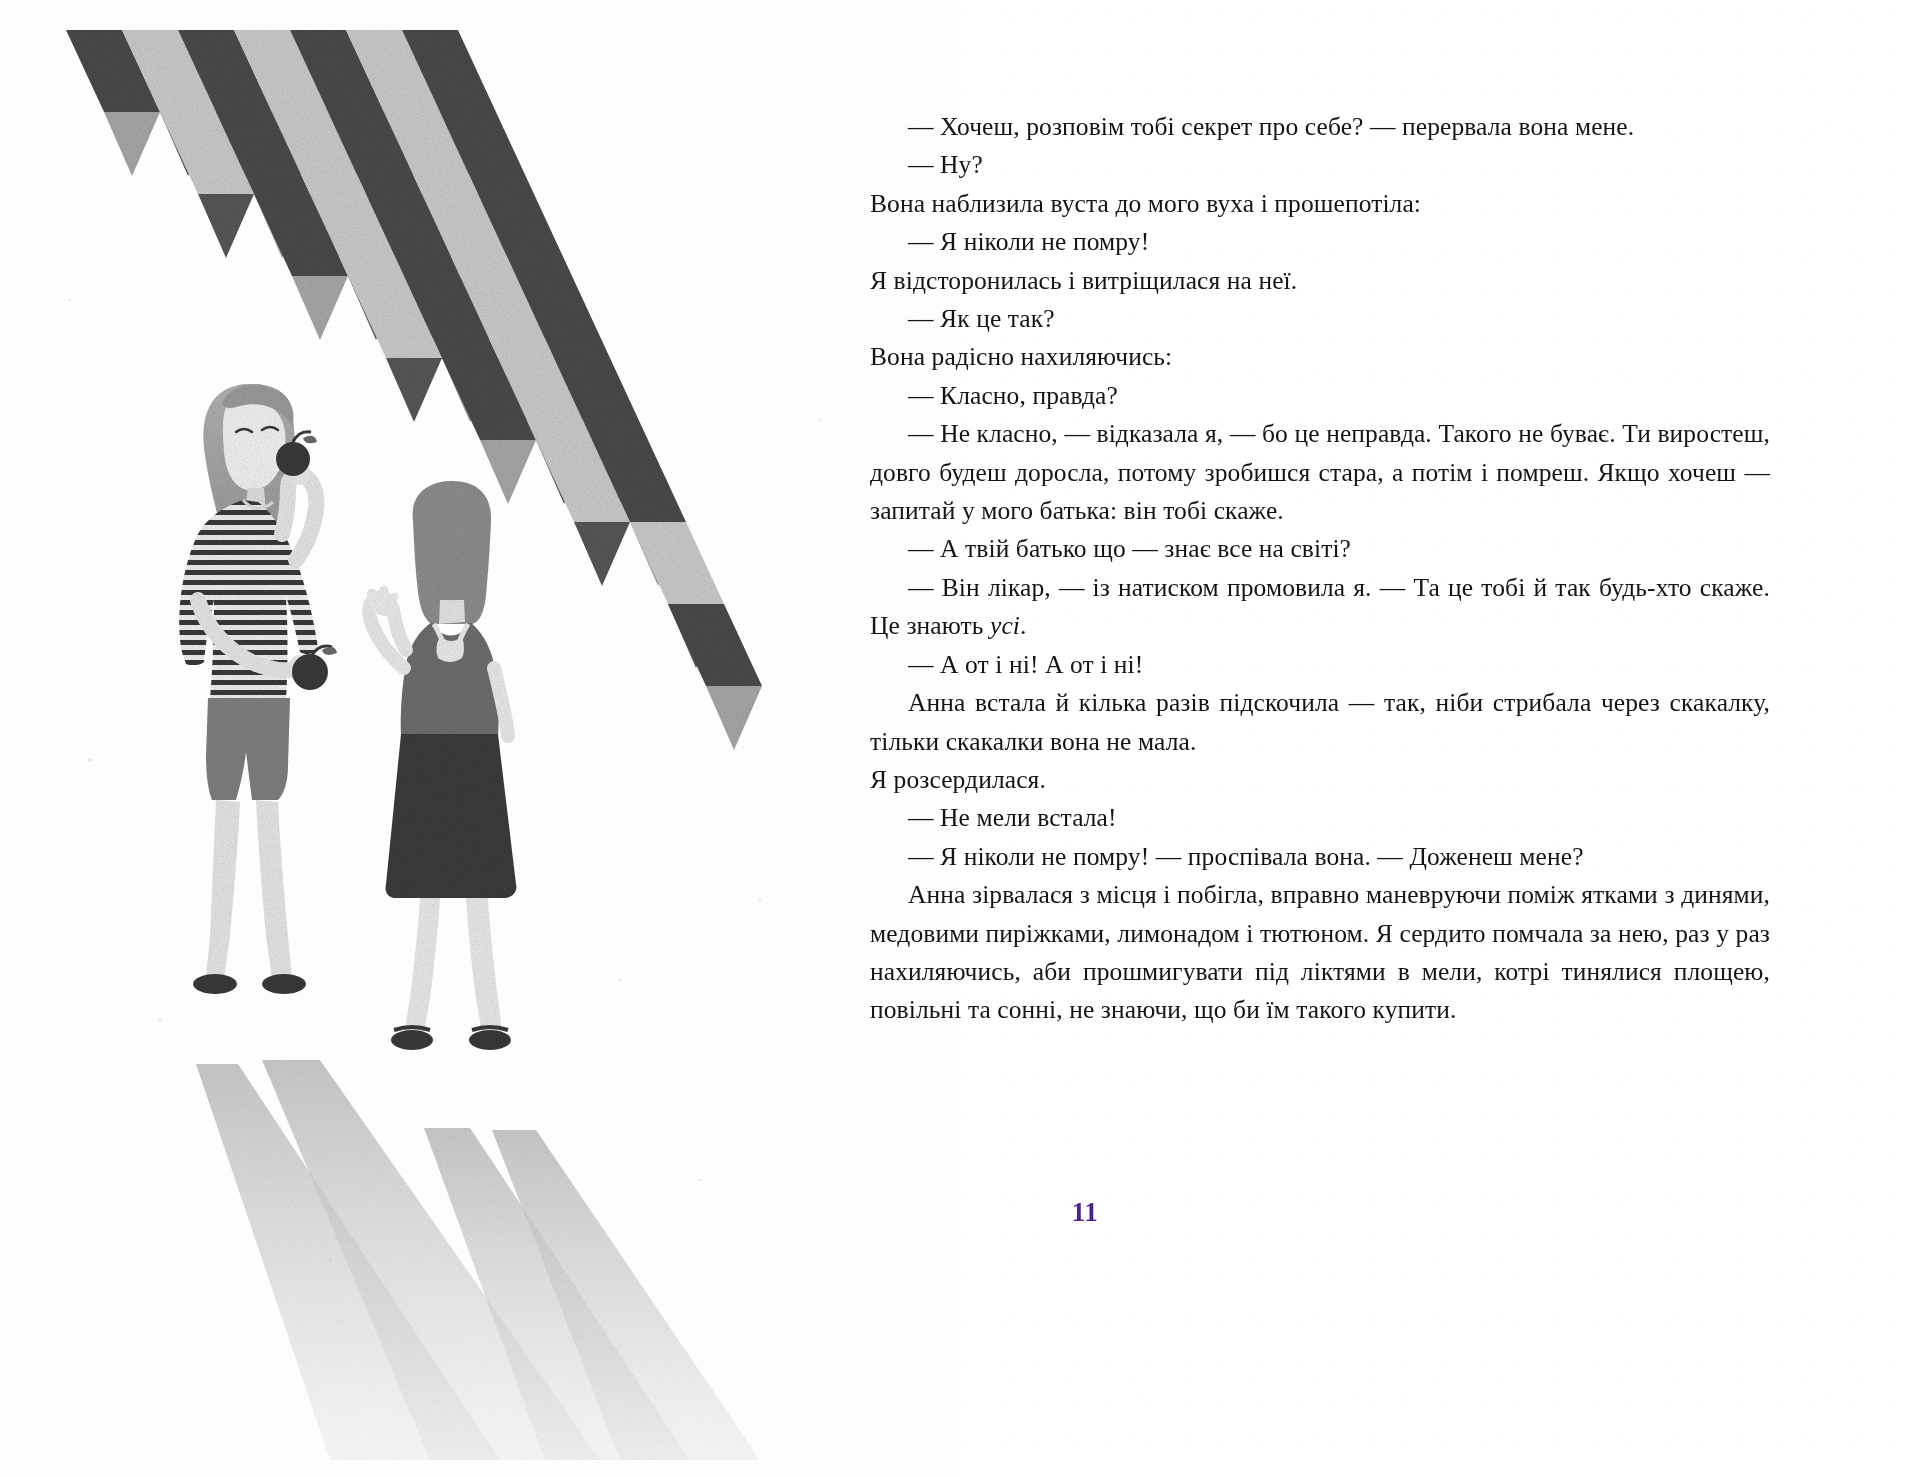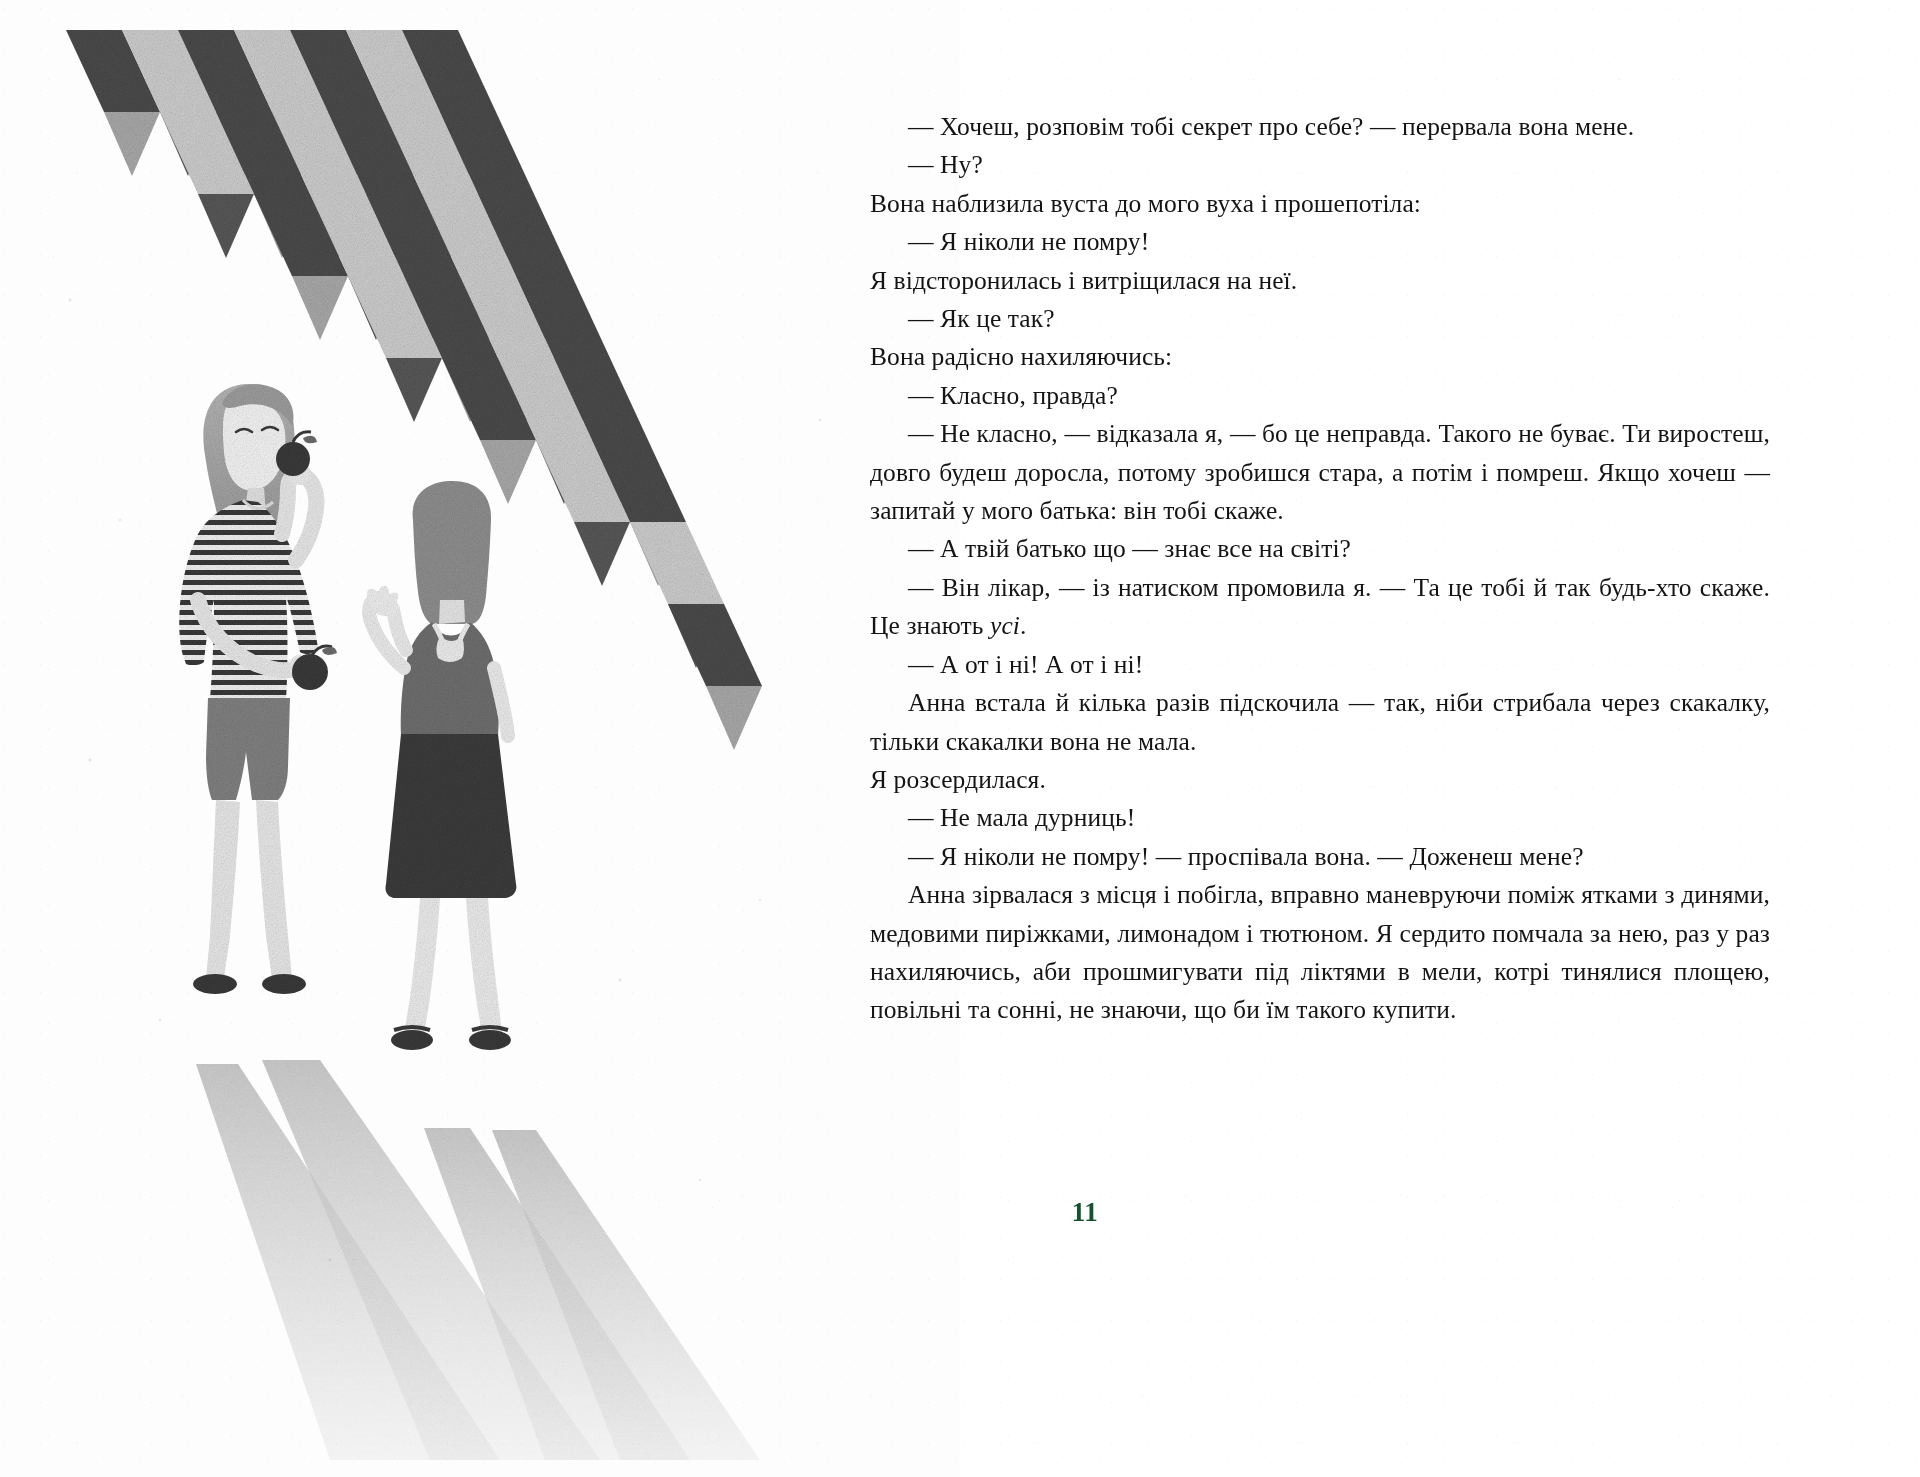--- a/index.html
+++ b/index.html
@@ -76,21 +76,21 @@
   em.it { font-style: italic; }
 
   .folio {
     position: absolute;
     left: -90px;
     top: 1197px;
     width: 430px;
     text-align: center;
     font-family: "Liberation Serif", serif;
     font-size: 27px;
-    color: #14532d;
+    color: #4c1d95;
     font-weight: 700;
     letter-spacing: 0.5px;
   }
 
   
   .grain {
     position: absolute;
     left: 0; top: 0; right: 0; bottom: 0;
     pointer-events: none;
     opacity: .055;
@@ -408,21 +408,21 @@
       <p class="noindent">Я відсторонилась і витріщилася на неї.</p>
       <p>— Як це так?</p>
       <p class="noindent">Вона радісно нахиляючись:</p>
       <p>— Класно, правда?</p>
       <p>— Не класно, — відказала я, — бо це неправда. Такого не буває. Ти виростеш, довго будеш доросла, потому зробишся стара, а потім і помреш. Якщо хочеш — запитай у мого батька: він тобі скаже.</p>
       <p>— А твій батько що — знає все на світі?</p>
       <p><span>— Він лікар, — із натиском промовила я. — Та це тобі й так будь-хто скаже. Це знають </span><em class="it">усі</em><span>.</span></p>
       <p>— А от і ні! А от і ні!</p>
       <p>Анна встала й кілька разів підскочила — так, ніби стрибала через скакалку, тільки скакалки вона не мала.</p>
       <p class="noindent">Я розсердилася.</p>
-      <p>— Не мала дурниць!</p>
+      <p>— Не мели встала!</p>
       <p>— Я ніколи не помру! — проспівала вона. — Доженеш мене?</p>
       <p>Анна зірвалася з місця і побігла, вправно маневруючи поміж ятками з динями, медовими пиріжками, лимонадом і тютюном. Я сердито помчала за нею, раз у раз нахиляючись, аби прошмигувати під ліктями в мели, котрі тинялися площею, повільні та сонні, не знаючи, що би їм такого купити.</p>
     </div>
 
     <div class="folio">11</div>
 
     <div class="grain"></div>
   </div>
 
 </div>

